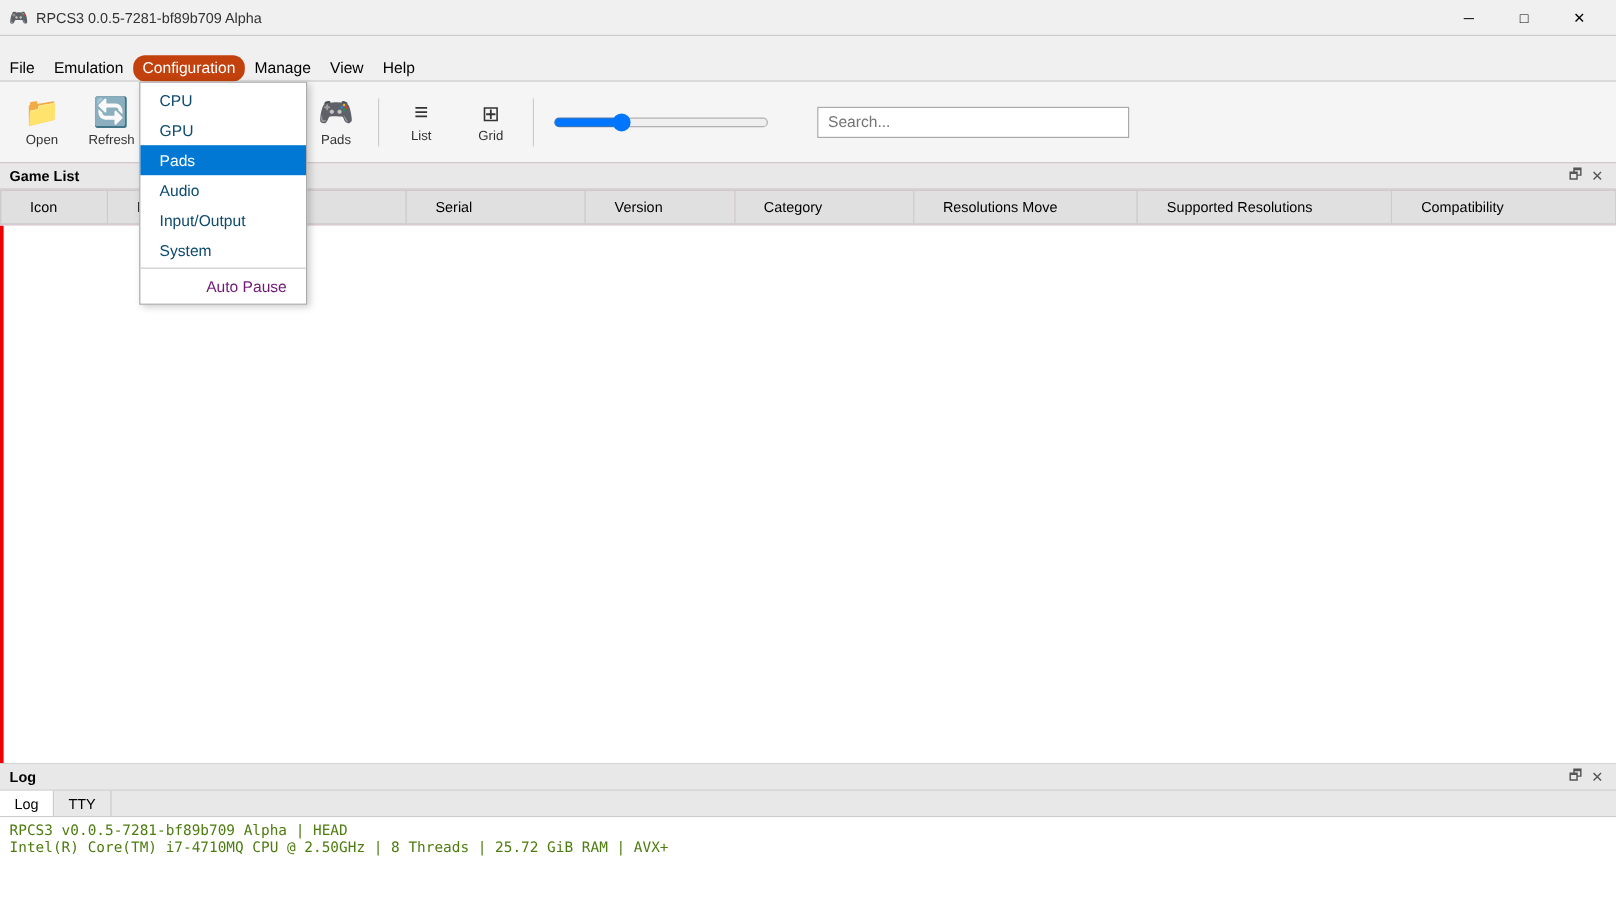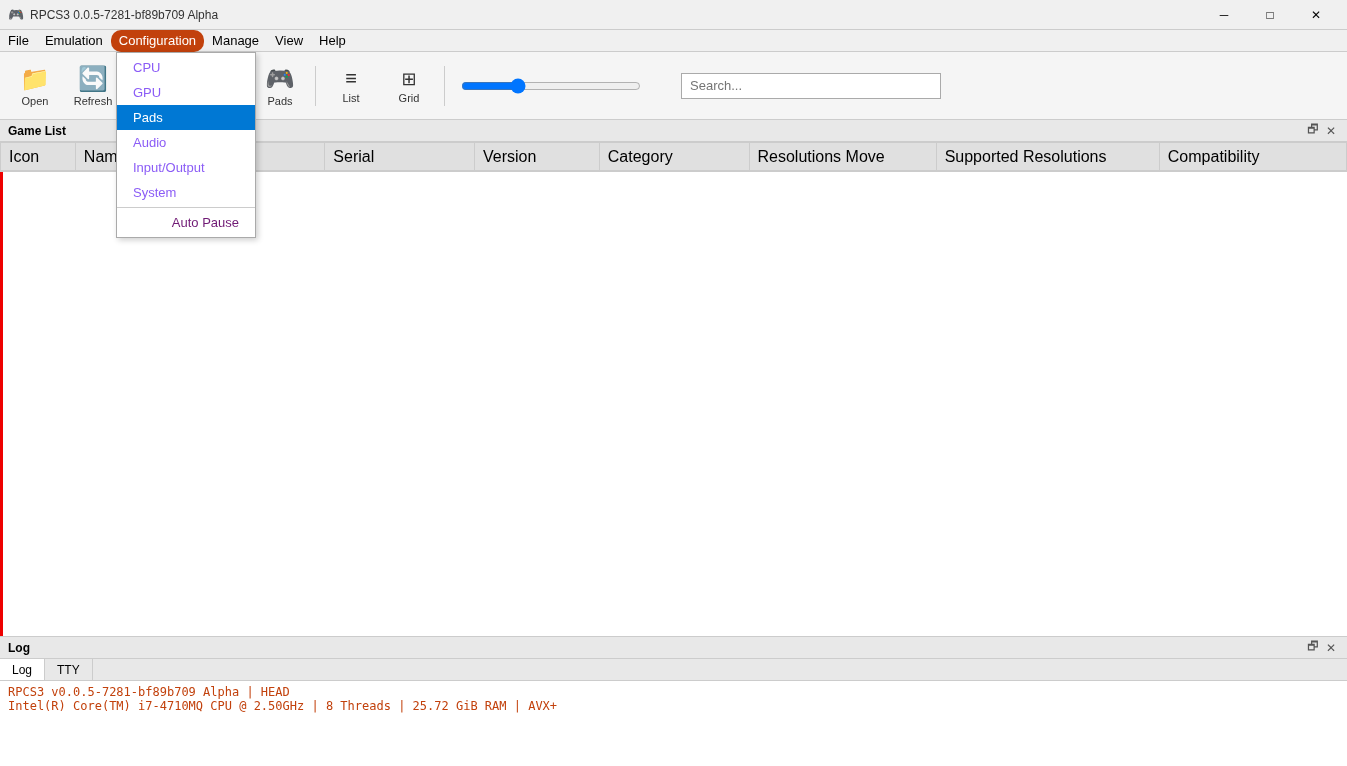--- a/index.html
+++ b/index.html
@@ -116,23 +116,23 @@
     }
 
     
     .game-table {
       width: 100%;
       border-collapse: collapse;
     }
     .game-table th {
       background: #e0e0e0;
       border: 1px solid #ccc;
-      padding: 3px 8px;
+      padding: 3px 24px;
       text-align: left;
-      font-size: 16px;
+      font-size: 12px;
       font-weight: normal;
       height: 28px;
       white-space: nowrap;
     }
 
     
     .content-area {
       background: white;
       height: calc(766px - 30px - 22px - 68px - 22px - 28px - 130px);
       overflow: hidden;
@@ -193,40 +193,40 @@
       background: white;
       border-bottom: none;
     }
     .log-content {
       background: white;
       flex: 1;
       padding: 4px 8px;
       font-family: Consolas, monospace;
       font-size: 12px;
       overflow: auto;
-      color: #c2410c;
+      color: #4d7c0f;
     }
 
     
     .dropdown-menu {
       position: absolute;
       top: 22px;
       left: 116px;
       background: white;
       border: 1px solid #aaa;
       box-shadow: 2px 2px 6px rgba(0,0,0,0.2);
       z-index: 1000;
       width: 140px;
       padding: 2px 0;
     }
     .dropdown-item {
       padding: 5px 16px;
       cursor: pointer;
       font-size: 13px;
-      color: #8b5cf6;
+      color: #0c4a6e;
       display: block;
     }
     .dropdown-item.highlighted { background: #0078d4; color: white; }
     .dropdown-item.disabled { color: #701a75; text-align: right; }
     .dropdown-separator { height: 1px; background: #ccc; margin: 2px 0; }
 
     
     .app-window {
       position: relative;
       width: 1347px;
@@ -253,21 +253,21 @@
     <div class="titlebar">
       <span class="titlebar-icon">🎮</span>
       <span class="titlebar-title">RPCS3 0.0.5-7281-bf89b709 Alpha</span>
       <div class="titlebar-controls">
         <button class="titlebar-btn">─</button>
         <button class="titlebar-btn">□</button>
         <button class="titlebar-btn close">✕</button>
       </div>
     </div>
 
-    <div class="menubar" style="position:relative;">
+    <div class="menubar" style="position:relative;margin-top:16px;">
       <div class="menu-item">File</div>
       <div class="menu-item">Emulation</div>
       <div class="menu-item active">Configuration</div>
       <div class="menu-item">Manage</div>
       <div class="menu-item">View</div>
       <div class="menu-item">Help</div>
 
       <div class="dropdown-menu">
         <div class="dropdown-item">CPU</div>
         <div class="dropdown-item">GPU</div>

